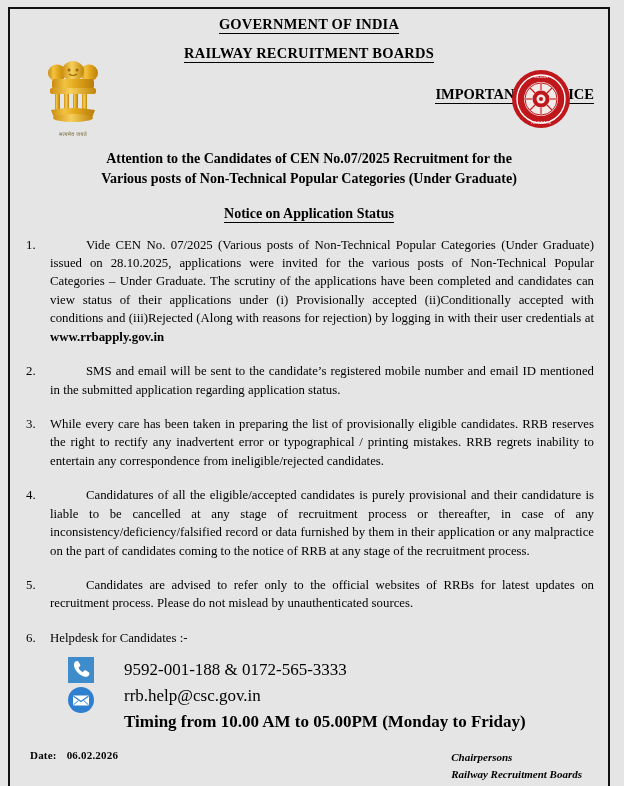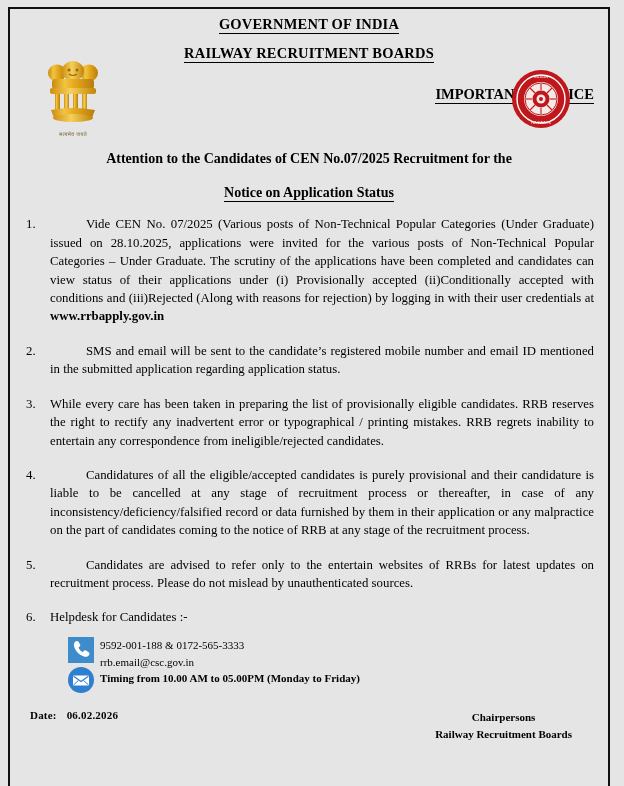--- a/index.html
+++ b/index.html
@@ -166,22 +166,22 @@
   .icon-mail {
     width: 26px;
     height: 26px;
     border-radius: 50%;
     background: #2f7fd0;
     display: block;
     margin-top: 4px;
     position: relative;
   }
   .hd-text {
-    margin-left: 32px;
-    font-size: 11px;
+    margin-left: 56px;
+    font-size: 17px;
     line-height: 1.52;
   }
   .hd-text .tim { font-weight: bold; font-family: Liberation Serif, serif; }
 
   
   .footer {
     margin-top: 14px;
     position: relative;
     height: 48px;
     font-weight: bold;
@@ -189,24 +189,25 @@
   }
   .footer .date {
     position: absolute;
     left: 6px;
     top: 0;
     letter-spacing: 0.2px;
   }
   .footer .date .dlabel { margin-right: 10px; }
   .footer .sign {
     position: absolute;
-    right: 22px;
+    right: 12px;
     top: 0;
-    text-align: center;
+    text-align: left;
     line-height: 1.6;
+    font-style: italic;
   }
   .footer .sign .chair { display: block; }
   .footer .sign .rrb { display: block; }
 </style>
 </head>
 <body>
 
 <div class="page">
 
   <div class="page-border"></div>
@@ -290,20 +291,21 @@
           <span>RAILWAY RECRUITMENT BOARDS</span>
         </div>
         <div class="head-notice">
           <span>IMPORTANAT NOTICE</span>
         </div>
       </div>
     </div>
 
     <div class="attention">
       <div>Attention to the Candidates of CEN No.07/2025 Recruitment for the</div>
+      <div>Various posts of Non-Technical Popular Categories (Under Graduate)</div>
     </div>
 
     <div class="notice-sub">
       <span>Notice on Application Status</span>
     </div>
 
     <ol class="items">
 
       <li class="justified">
         <span class="num">1.</span>
@@ -320,21 +322,21 @@
         <span class="body">While every care has been taken in preparing the list of provisionally eligible candidates. RRB reserves the right to rectify any inadvertent error or typographical / printing mistakes. RRB regrets inability to entertain any correspondence from ineligible/rejected candidates.</span>
       </li>
 
       <li class="justified">
         <span class="num">4.</span>
         <span class="body">Candidatures of all the eligible/accepted candidates is purely provisional and their candidature is liable to be cancelled at any stage of recruitment process or thereafter, in case of any inconsistency/deficiency/falsified record or data furnished by them in their application or any malpractice on the part of candidates coming to the notice of RRB at any stage of the recruitment process.</span>
       </li>
 
       <li class="justified">
         <span class="num">5.</span>
-        <span class="body">Candidates are advised to refer only to the entertain websites of RRBs for latest updates on recruitment process. Please do not mislead by unauthenticated sources.</span>
+        <span class="body">Candidates are advised to refer only to the official websites of RRBs for latest updates on recruitment process. Please do not mislead by unauthenticated sources.</span>
       </li>
 
       <li class="plain" style="margin-bottom:2px;">
         <span class="num">6.</span>
         <span class="body">Helpdesk for Candidates :-</span>
       </li>
     </ol>
 
     <div class="helpdesk">
       <div class="hd-icons">
@@ -346,21 +348,21 @@
         <span class="icon-mail">
           <svg width="26" height="26" viewBox="0 0 26 26">
             <rect x="5" y="8.5" width="16" height="10" rx="1" fill="#ffffff"></rect>
             <path d="M5.6 9.2 L13 14.5 L20.4 9.2" stroke="#2f7fd0" stroke-width="1.2" fill="none"></path>
             <path d="M5.6 17.8 L10.5 13.4 M20.4 17.8 L15.5 13.4" stroke="#2f7fd0" stroke-width="1" fill="none"></path>
           </svg>
         </span>
       </div>
       <div class="hd-text">
         <div>9592-001-188 &amp; 0172-565-3333</div>
-        <div>rrb.email@csc.gov.in</div>
+        <div>rrb.help@csc.gov.in</div>
         <div class="tim">Timing from 10.00 AM to 05.00PM (Monday to Friday)</div>
       </div>
     </div>
 
     <div class="footer">
       <div class="date">
         <span class="dlabel">Date:</span><span>06.02.2026</span>
       </div>
       <div class="sign">
         <span class="chair">Chairpersons</span>

